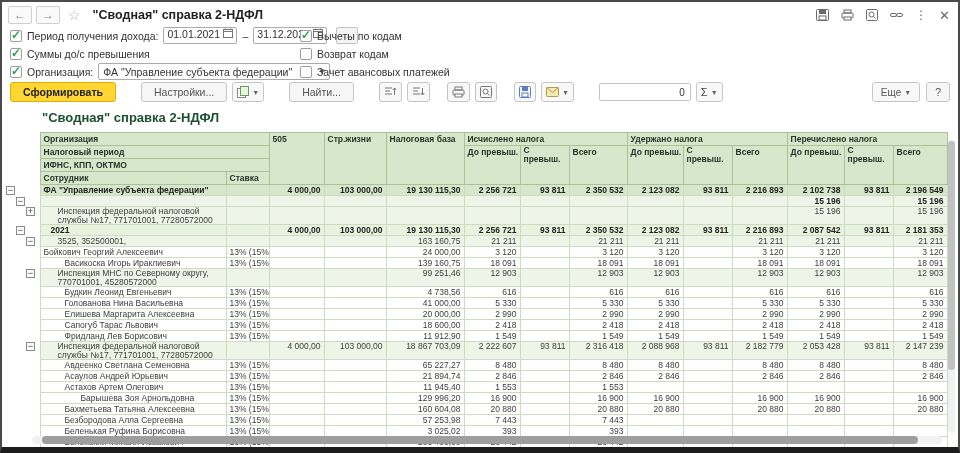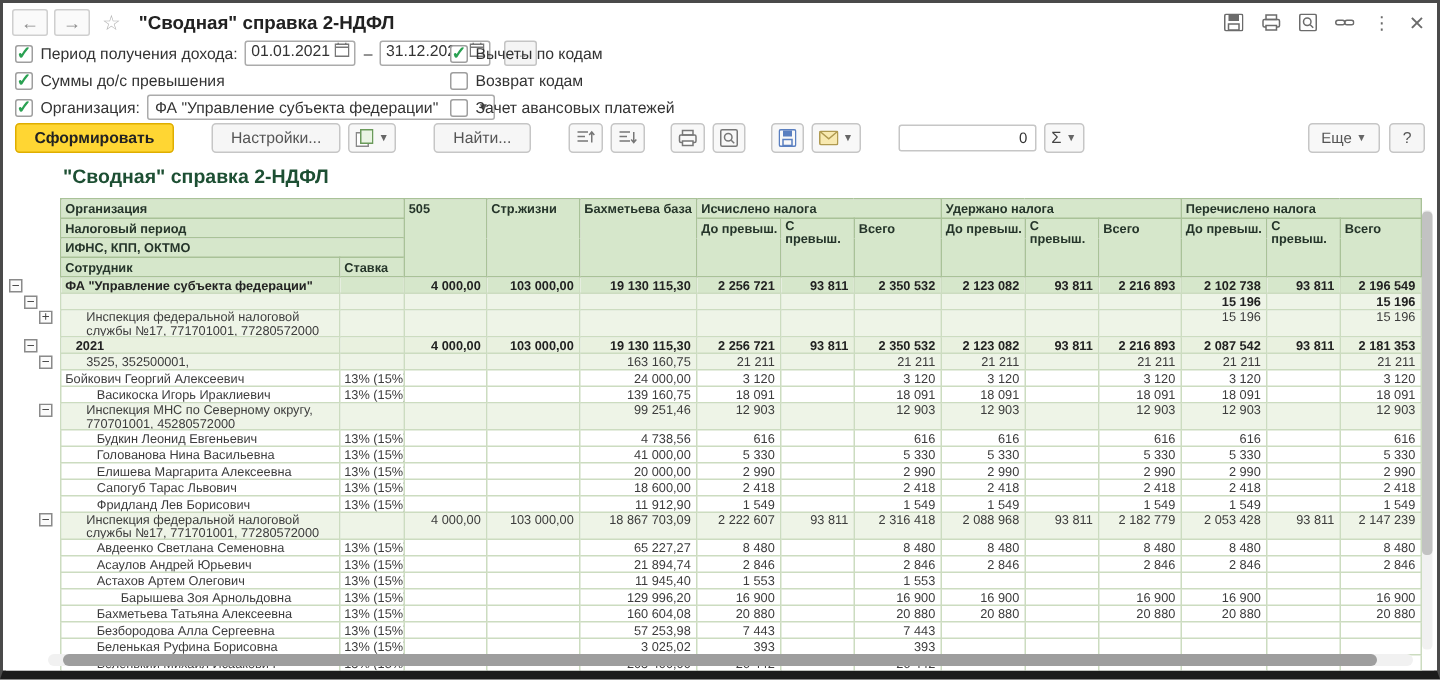--- a/index.html
+++ b/index.html
@@ -261,21 +261,21 @@
         <col style="width:57px">
           <col style="width:49px">
           <col style="width:54px">
       </colgroup>
       <thead>
         <tr>
           <td rowspan="4" style="background:#fff;border:none;"></td>
           <td colspan="2">Организация</td>
           <td rowspan="4">505</td>
           <td rowspan="4">Стр.жизни</td>
-          <td rowspan="4">Бахметьева база</td>
+          <td rowspan="4">Налоговая база</td>
           <td colspan="3">Исчислено налога</td>
           <td colspan="3">Удержано налога</td>
           <td colspan="3">Перечислено налога</td>
         </tr>
         <tr>
           <td colspan="2">Налоговый период</td>
           <td rowspan="3">До превыш.</td>
           <td rowspan="3" class="wrap">С превыш.</td>
           <td rowspan="3">Всего</td>
           <td rowspan="3">До превыш.</td>

